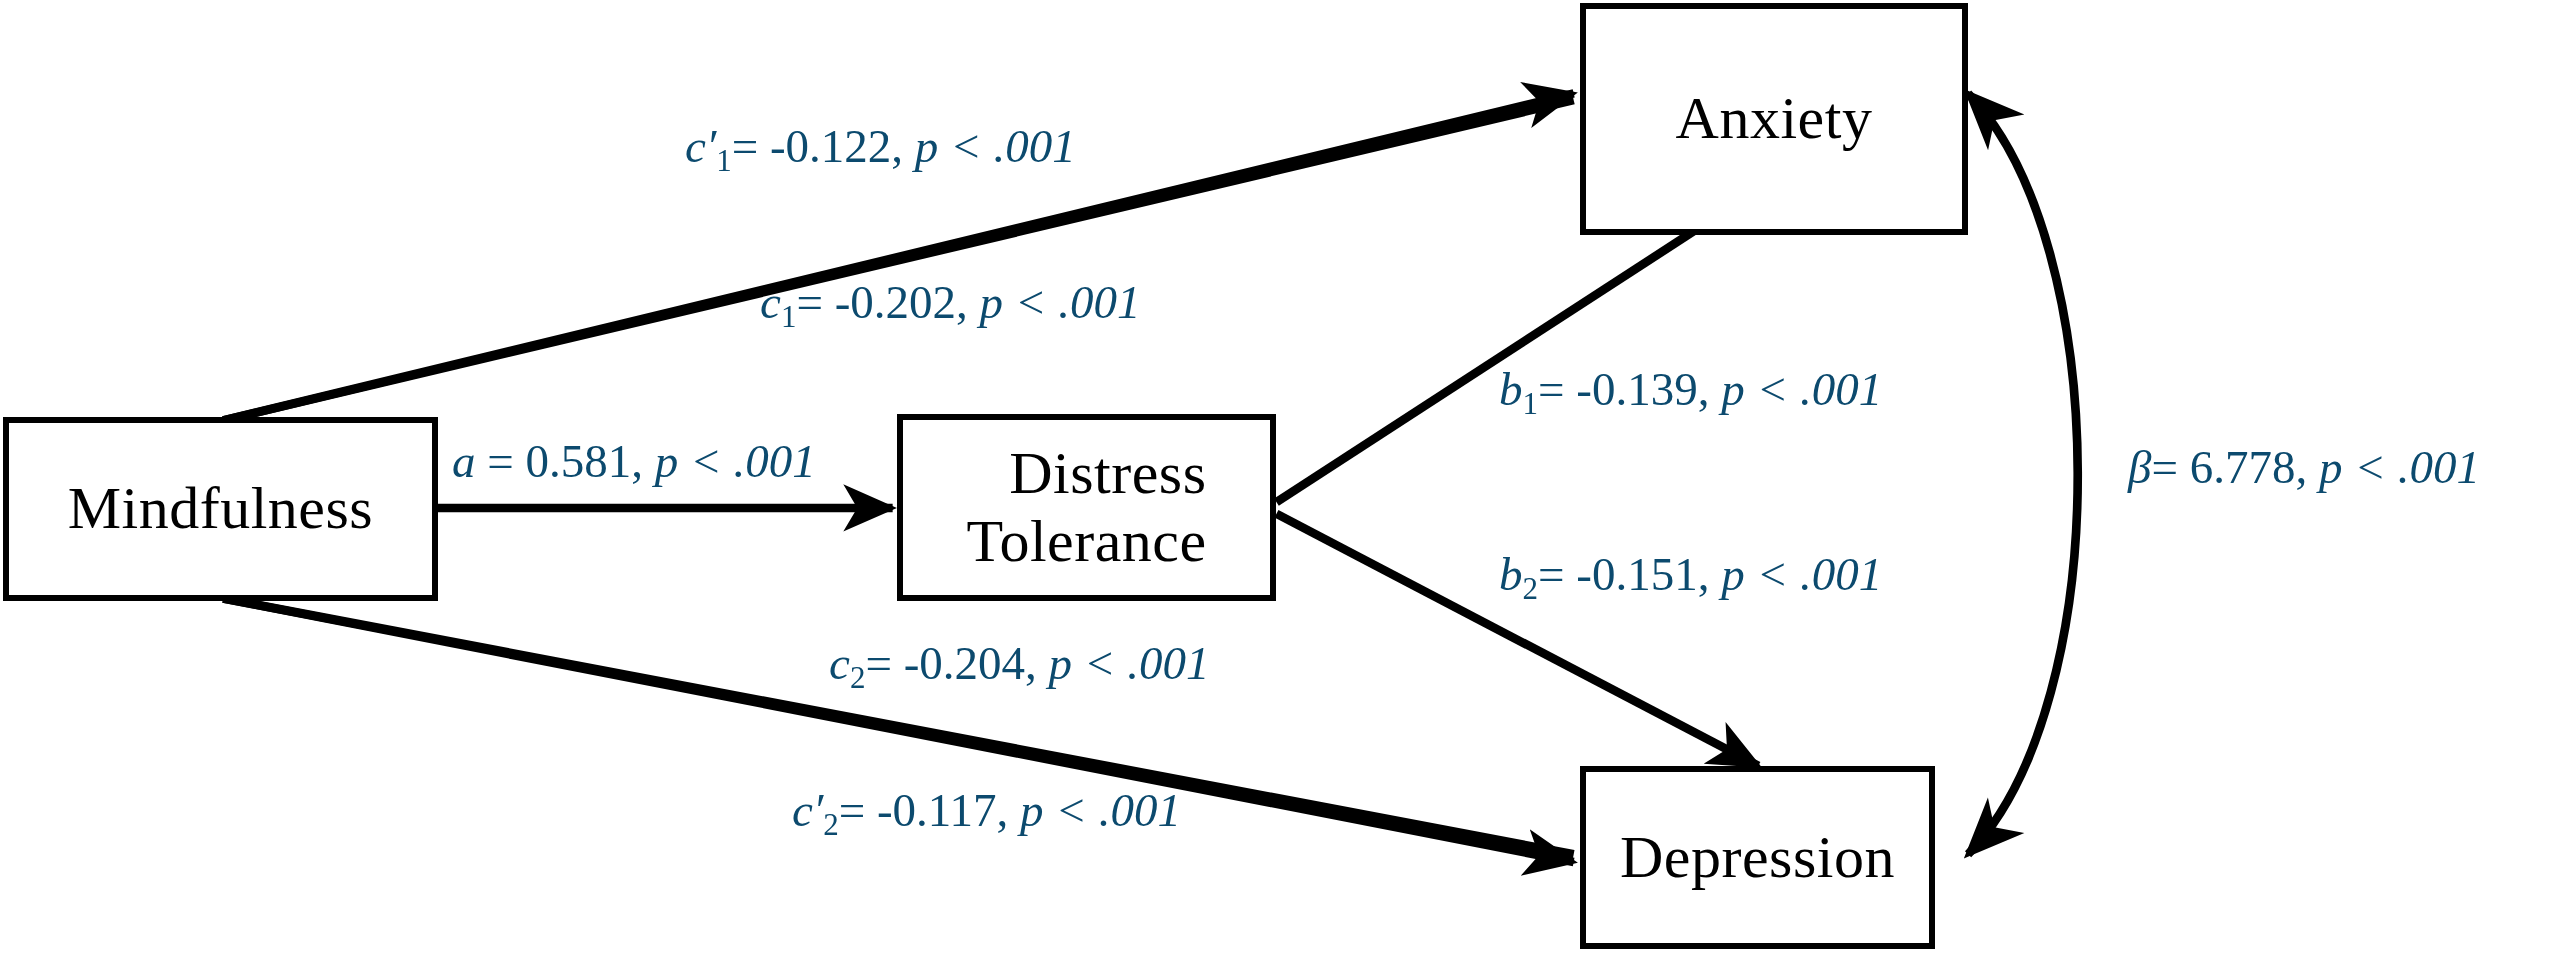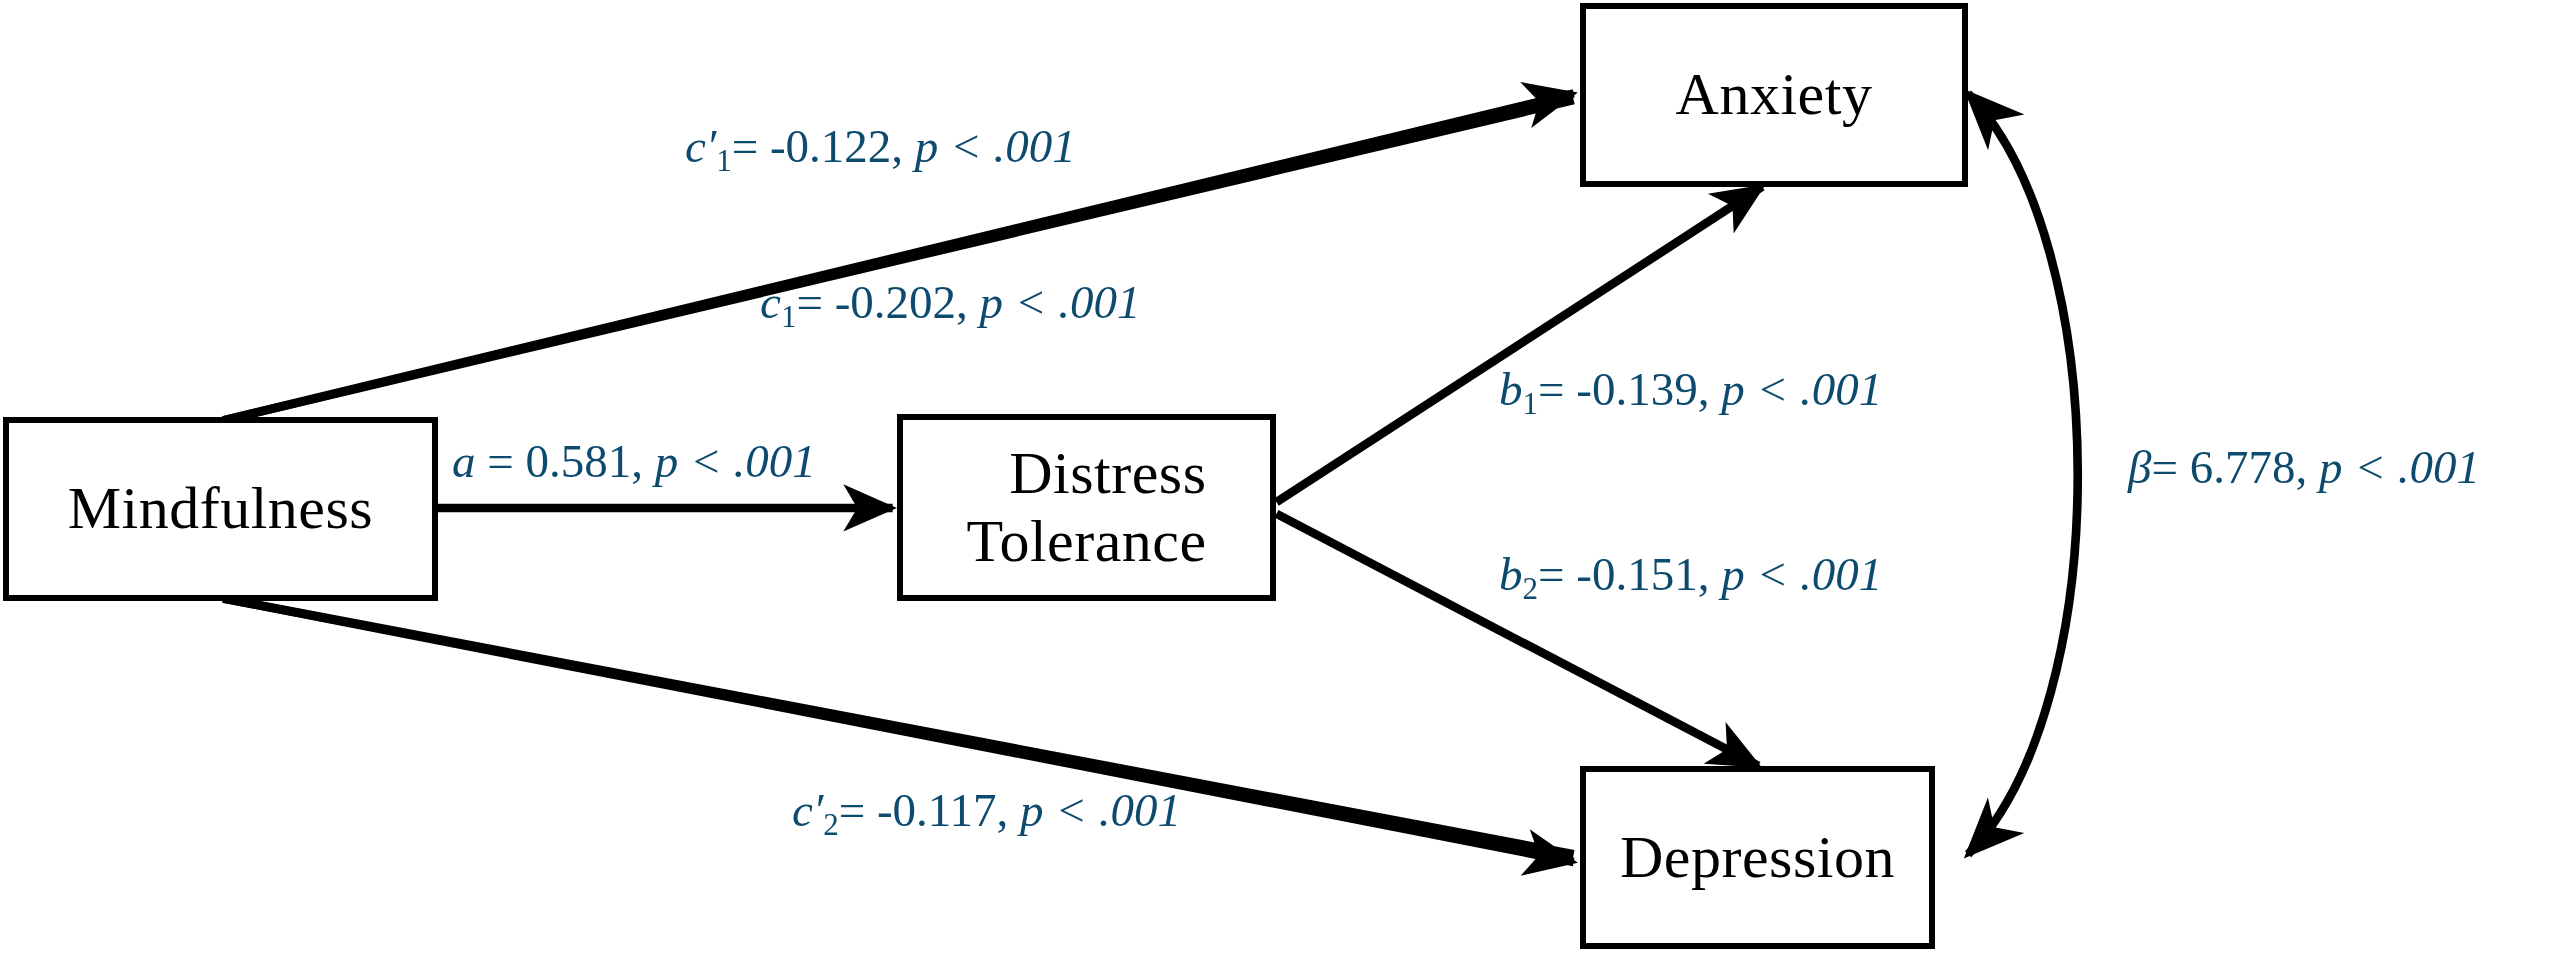--- a/index.html
+++ b/index.html
@@ -105,21 +105,21 @@
 
   <div class="node" style="left:2.9px; top:417px; width:435px; height:184px;">
     <span class="node-label">Mindfulness</span>
   </div>
 
   <div class="node" style="left:897px; top:414px; width:379px; height:187px;text-align:right;">
     <span class="node-label">Distress
 Tolerance</span>
   </div>
 
-  <div class="node" style="left:1580px; top:2.9px; width:388px; height:184px;">
+  <div class="node" style="left:1580px; top:2.9px; width:388px; height:232px;">
     <span class="node-label">Anxiety</span>
   </div>
 
   <div class="node" style="left:1580px; top:766px; width:355px; height:183px;">
     <span class="node-label">Depression</span>
   </div>
 
   <div class="plabel lbl-cp1">
     <i>c</i><span class="prime">′</span><sub>1</sub><span>= -0.122,</span>&nbsp;<i>p &lt; .001</i>
   </div>
@@ -133,20 +133,23 @@
   </div>
 
   <div class="plabel lbl-b1">
     <i>b</i><sub>1</sub><span>= -0.139,</span>&nbsp;<i>p &lt; .001</i>
   </div>
 
   <div class="plabel lbl-b2">
     <i>b</i><sub>2</sub><span>= -0.151,</span>&nbsp;<i>p &lt; .001</i>
   </div>
 
+  <div class="plabel lbl-c2">
+    <i>c</i><sub>2</sub><span>= -0.204,</span>&nbsp;<i>p &lt; .001</i>
+  </div>
 
   <div class="plabel lbl-cp2">
     <i>c</i><span class="prime">′</span><sub>2</sub><span>= -0.117,</span>&nbsp;<i>p &lt; .001</i>
   </div>
 
   <div class="plabel lbl-beta">
     <i>β</i><span>= 6.778,</span>&nbsp;<i>p &lt; .001</i>
   </div>
 
 </div>

